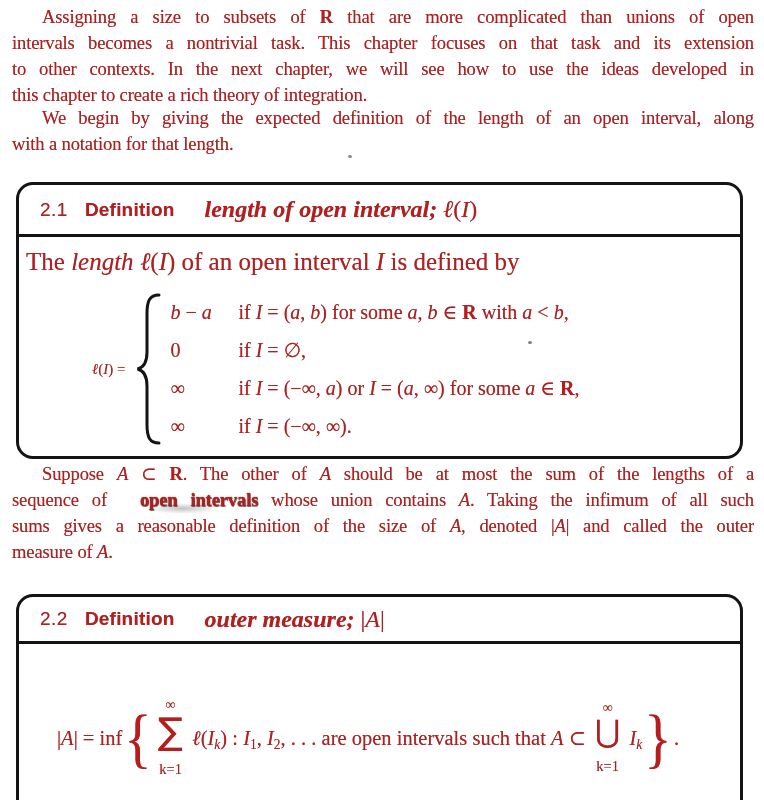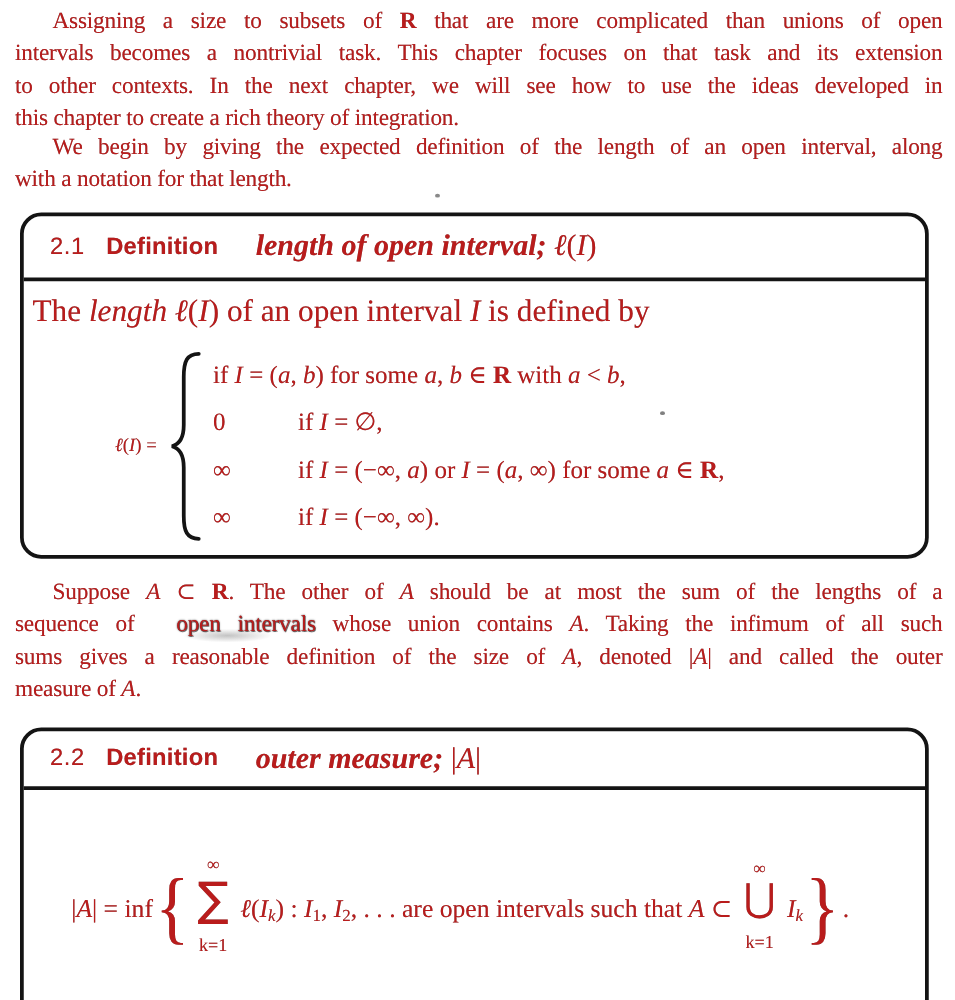--- a/index.html
+++ b/index.html
@@ -14,26 +14,26 @@
     position:absolute; left:12px; width:742px; height:26px;
     font-size:18.6px; line-height:26px; letter-spacing:-.15px;
     white-space:nowrap;
   }
   .line.just{ text-align:justify; text-align-last:justify; white-space:normal; }
   .line.indent{ padding-left:30px; width:712px; }
   
   .s-i{ font-style:italic; }
   .s-b{ font-weight:bold; }
   .s-bi{ font-weight:bold; font-style:italic; }
-  .s-sm{ font-weight:normal; text-shadow:0 0 1.3px rgba(20,20,20,.9), .6px .6px 0 rgba(20,20,20,.55);margin-left:20px; }
+  .s-sm{ font-weight:bold; text-shadow:0 0 1.3px rgba(20,20,20,.9), .6px .6px 0 rgba(20,20,20,.55);margin-left:20px; }
   .s-sub{ font-size:66%; vertical-align:-0.24em; letter-spacing:0; }
   
   .defbox{
     position:absolute; left:16px; width:727px; box-sizing:border-box;
-    border:3px solid #141414; border-radius:17px; background:#fff;
+    border:3px solid #141414; border-radius:17px; background:#fff;margin-top:12px;
   }
   .box1{ top:170px; height:277px; }
   .box2{ top:582px; height:246px; }
   .hd{
     display:flex; align-items:center; box-sizing:border-box;
     border-bottom:3px solid #141414; padding-left:21px;
     font-family:"Liberation Sans","DejaVu Sans",sans-serif; font-size:19px;
   }
   .box1 .hd{ height:52px; } .box2 .hd{ height:47px; }
   .hd .num{ letter-spacing:.5px; }
@@ -104,20 +104,21 @@
     </div>
     <div class="bodyline"><span>The </span><span class="s-i">length</span><span> </span><span class="s-i">ℓ</span><span>(</span><span class="s-i">I</span><span>) of an open interval </span><span class="s-i">I</span><span> is defined by</span></div>
 
     <div class="pw">
       <span class="pw-lhs"><span class="s-i">ℓ</span><span>(</span><span class="s-i">I</span><span>) =</span></span>
       <svg class="pw-brace" width="28" height="154" viewBox="0 0 28 154" aria-hidden="true">
         <path d="M25 3 C15.5 3 13 9 13 21.5 L13 60 C13 70 9.5 75.5 3.5 77 C9.5 78.5 13 84 13 94 L13 132.5 C13 145 15.5 151 25 151" fill="none" stroke="#141414" stroke-width="3" stroke-linecap="round"></path>
       </svg>
       <div class="cases">
         <div class="case-row">
+          <span class="case-val"><span class="s-i">b</span><span> − </span><span class="s-i">a</span></span>
           <span class="case-cond"><span>if </span><span class="s-i">I</span><span> = (</span><span class="s-i">a</span><span>, </span><span class="s-i">b</span><span>) for some </span><span class="s-i">a</span><span>, </span><span class="s-i">b</span><span> ∈ </span><span class="s-b">R</span><span> with </span><span class="s-i">a</span><span> &lt; </span><span class="s-i">b</span><span>,</span></span>
         </div>
         <div class="case-row">
           <span class="case-val"><span>0</span></span>
           <span class="case-cond"><span>if </span><span class="s-i">I</span><span> = ∅,</span></span>
         </div>
         <div class="case-row">
           <span class="case-val"><span>∞</span></span>
           <span class="case-cond"><span>if </span><span class="s-i">I</span><span> = (−∞, </span><span class="s-i">a</span><span>) or </span><span class="s-i">I</span><span> = (</span><span class="s-i">a</span><span>, ∞) for some </span><span class="s-i">a</span><span> ∈ </span><span class="s-b">R</span><span>,</span></span>
         </div>

